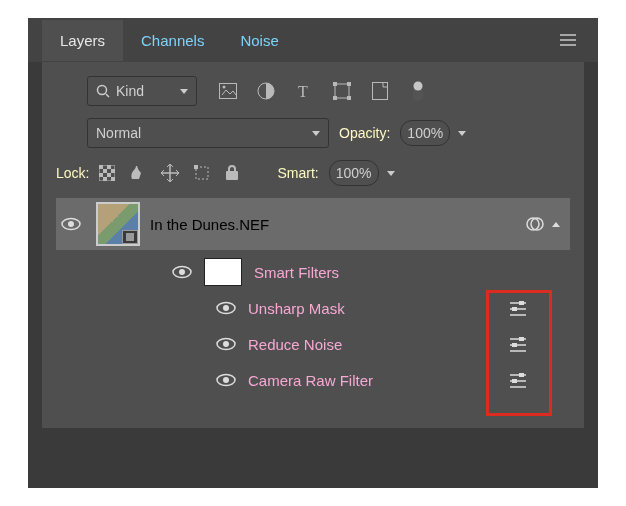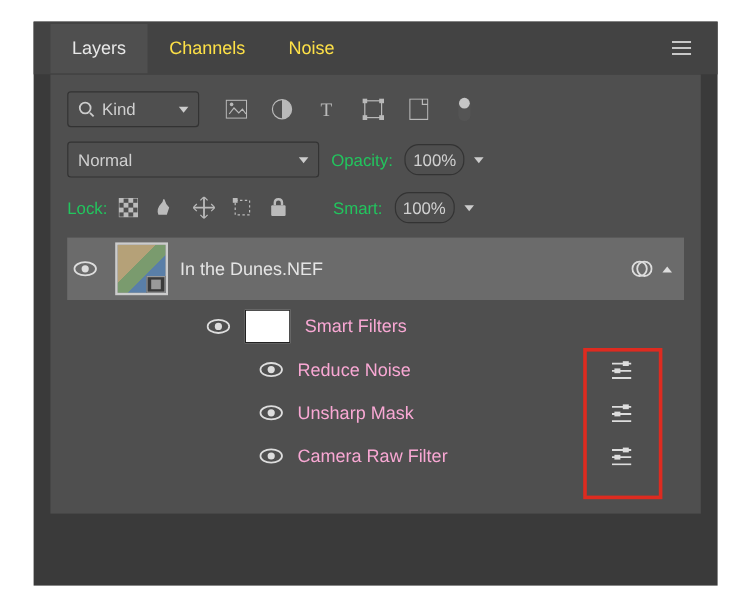--- a/index.html
+++ b/index.html
@@ -21,21 +21,21 @@
   .tabs-row {
     display: flex;
     align-items: center;
     padding: 0 14px;
     height: 44px;
     background: #434343;
     position: relative;
   }
   .tab {
     padding: 12px 18px;
-    color: #fde047;
+    color: #7dd3fc;
     font-size: 15px;
     cursor: pointer;
   }
   .tab.active {
     background: #4f4f4f;
     color: #e8e8e8;
     font-weight: 500;
   }
   .menu-icon {
     position: absolute;
@@ -58,44 +58,45 @@
     align-items: center;
     justify-content: space-between;
     background: #4f4f4f;
     border: 1px solid #333;
     border-radius: 3px;
     padding: 4px 8px;
     height: 30px;
     color: #d0d0d0;
     font-size: 14px;
     cursor: pointer;
+    margin-left: 31px;
   }
   .kind-dropdown { width: 110px; }
-  .blend-dropdown { width: 210px; }
+  .blend-dropdown { width: 242px; }
   .pct-box {
     display: flex;
     align-items: center;
     border: 1px solid #333;
     border-radius: 12px;
     height: 26px;
     padding: 0 6px;
     font-size: 14px;
   }
   .filter-icons {
     display: flex;
     gap: 16px;
     align-items: center;
     margin-left: 10px;
   }
   .filter-icon {
     width: 22px; height: 22px;
     display: flex; align-items: center; justify-content: center;
     opacity: 0.85;
   }
-  .label { color: #22c55e; font-size: 14px; }
+  .label { color: #fef9c3; font-size: 14px; }
   .lock-icons { display: flex; gap: 14px; align-items: center; margin-right: 28px; }
   .layer-selected {
     display: flex;
     align-items: center;
     background: #6b6b6b;
     height: 52px;
     padding: 0 10px 0 0;
     gap: 10px;
   }
   .eye-col { width: 30px; display:flex; justify-content:center; }
@@ -106,21 +107,21 @@
     position: relative;
     display:flex; align-items:flex-end; justify-content:flex-end;
   }
   .smart-badge {
     width: 16px; height: 14px;
     background: #3a3a3a;
     border: 1px solid #999;
     display:flex; align-items:center; justify-content:center;
     font-size: 8px;
   }
-  .layer-name { flex: 1; color: #e5e5e5; font-size: 15px; }
+  .layer-name { flex: 1; color: #000000; font-size: 15px; }
   .layer-controls { display:flex; align-items:center; gap:8px; }
   .filters-area { position: relative; padding-top: 4px; }
   .filter-header {
     display: flex; align-items: center; gap: 12px;
     height: 36px;
     padding-left: 116px;
   }
   .mask-thumb {
     width: 38px; height: 28px;
     background: #fff;
@@ -319,20 +320,41 @@
     <div class="filters-area">
       <div class="filter-header">
         <span>
             <svg width="20" height="14">
               <ellipse cx="10" cy="7" rx="9" ry="5.5" stroke="#ddd" fill="none" stroke-width="1.5"></ellipse>
               <circle cx="10" cy="7" r="3" fill="#ddd"></circle>
             </svg>
           </span>
         <div class="mask-thumb"></div>
         <span class="filter-name">Smart Filters</span>
+      </div>
+
+      <div class="filter-row">
+        <span class="eye">
+            <svg width="20" height="14">
+              <ellipse cx="10" cy="7" rx="9" ry="5.5" stroke="#ddd" fill="none" stroke-width="1.5"></ellipse>
+              <circle cx="10" cy="7" r="3" fill="#ddd"></circle>
+            </svg>
+          </span>
+        <span class="filter-name">Unsharp Mask</span>
+        <div class="blend-icon-col">
+            <span>
+              <svg width="20" height="16">
+                <line x1="2" y1="3" x2="18" y2="3" stroke="#ddd" stroke-width="1.5"></line>
+                <rect x="11" y="1" width="5" height="4" fill="#ddd"></rect>
+                <line x1="2" y1="9" x2="18" y2="9" stroke="#ddd" stroke-width="1.5"></line>
+                <rect x="4" y="7" width="5" height="4" fill="#ddd"></rect>
+                <line x1="2" y1="15" x2="18" y2="15" stroke="#ddd" stroke-width="1.5"></line>
+              </svg>
+            </span>
+          </div>
       </div>
 
       <div class="filter-row">
         <span class="eye">
             <svg width="20" height="14">
               <ellipse cx="10" cy="7" rx="9" ry="5.5" stroke="#ddd" fill="none" stroke-width="1.5"></ellipse>
               <circle cx="10" cy="7" r="3" fill="#ddd"></circle>
             </svg>
           </span>
         <span class="filter-name">Reduce Noise</span>
@@ -349,41 +371,20 @@
           </div>
       </div>
 
       <div class="filter-row">
         <span class="eye">
             <svg width="20" height="14">
               <ellipse cx="10" cy="7" rx="9" ry="5.5" stroke="#ddd" fill="none" stroke-width="1.5"></ellipse>
               <circle cx="10" cy="7" r="3" fill="#ddd"></circle>
             </svg>
           </span>
-        <span class="filter-name">Unsharp Mask</span>
-        <div class="blend-icon-col">
-            <span>
-              <svg width="20" height="16">
-                <line x1="2" y1="3" x2="18" y2="3" stroke="#ddd" stroke-width="1.5"></line>
-                <rect x="11" y="1" width="5" height="4" fill="#ddd"></rect>
-                <line x1="2" y1="9" x2="18" y2="9" stroke="#ddd" stroke-width="1.5"></line>
-                <rect x="4" y="7" width="5" height="4" fill="#ddd"></rect>
-                <line x1="2" y1="15" x2="18" y2="15" stroke="#ddd" stroke-width="1.5"></line>
-              </svg>
-            </span>
-          </div>
-      </div>
-
-      <div class="filter-row">
-        <span class="eye">
-            <svg width="20" height="14">
-              <ellipse cx="10" cy="7" rx="9" ry="5.5" stroke="#ddd" fill="none" stroke-width="1.5"></ellipse>
-              <circle cx="10" cy="7" r="3" fill="#ddd"></circle>
-            </svg>
-          </span>
         <span class="filter-name">Camera Raw Filter</span>
         <div class="blend-icon-col">
             <span>
               <svg width="20" height="16">
                 <line x1="2" y1="3" x2="18" y2="3" stroke="#ddd" stroke-width="1.5"></line>
                 <rect x="11" y="1" width="5" height="4" fill="#ddd"></rect>
                 <line x1="2" y1="9" x2="18" y2="9" stroke="#ddd" stroke-width="1.5"></line>
                 <rect x="4" y="7" width="5" height="4" fill="#ddd"></rect>
                 <line x1="2" y1="15" x2="18" y2="15" stroke="#ddd" stroke-width="1.5"></line>
               </svg>

